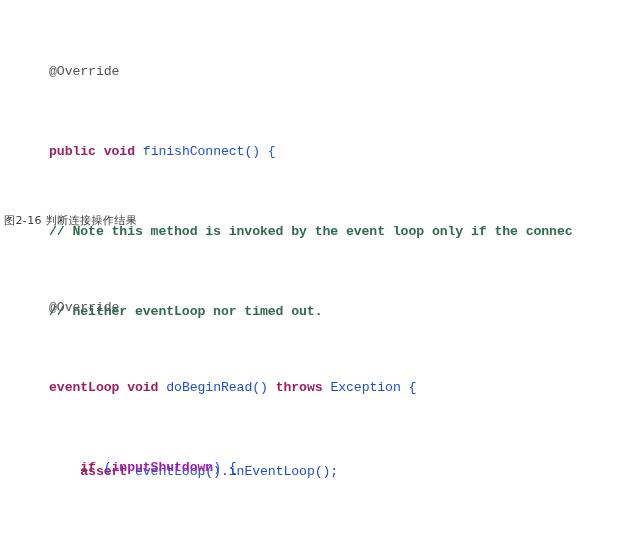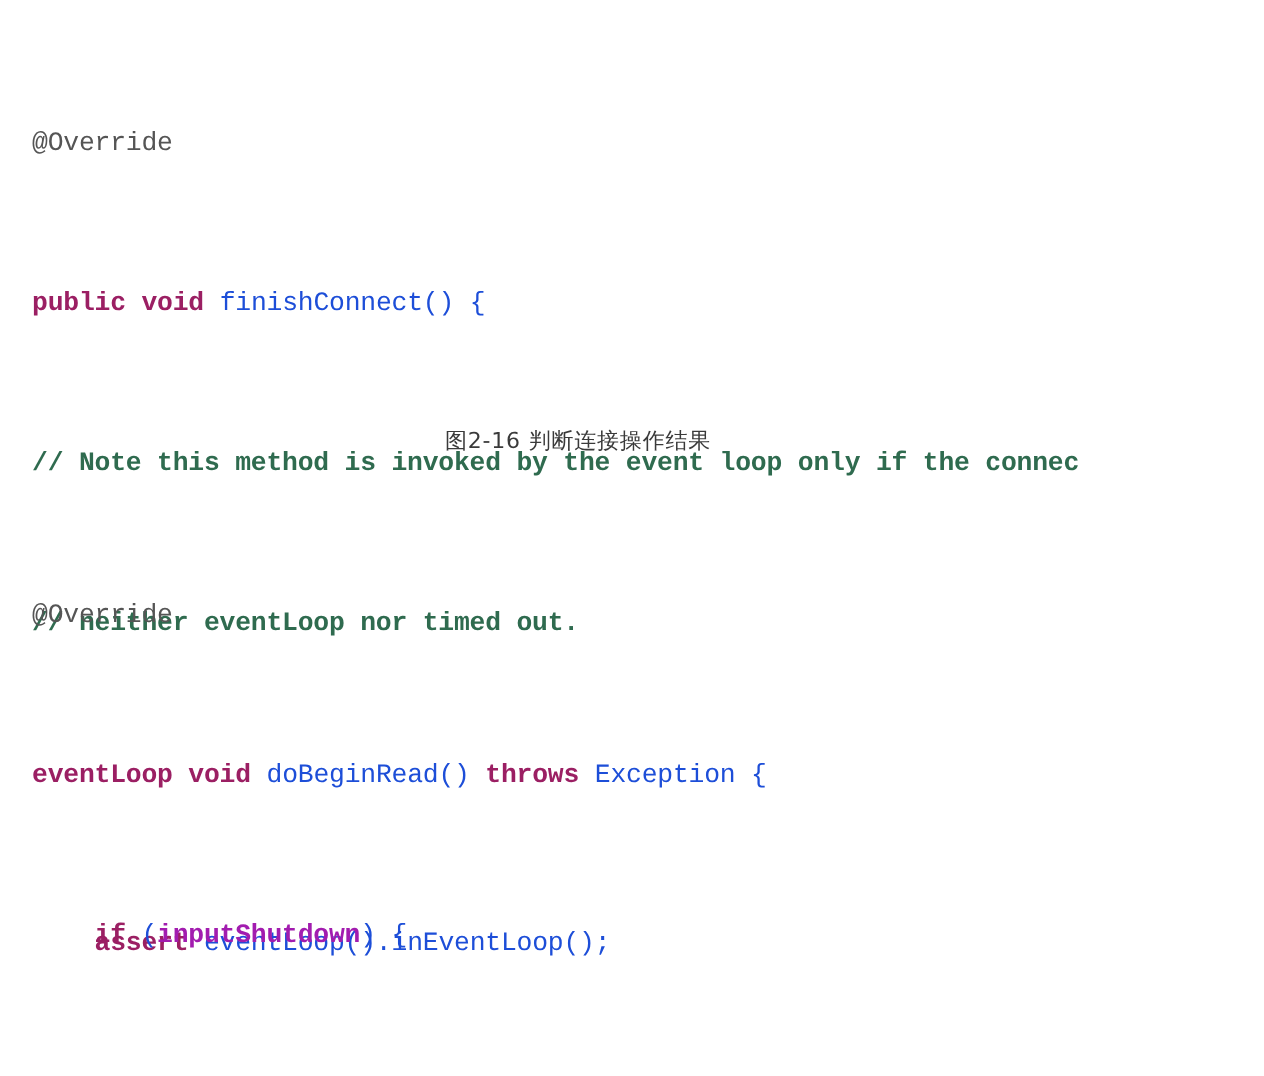--- a/index.html
+++ b/index.html
@@ -35,40 +35,40 @@
   }
   #code-block-1 { top: 2px; }
   #code-block-2 { top: 238px; }
 
   .code-line {
     position: relative;
     height: 20px;
     white-space: pre;
     padding-left: 16px;
     box-sizing: border-box;
+    margin-left: 33px;
   }
   .code-line > .line-text {
     position: relative;
     z-index: 1;
   }
 
   
   .tok-annotation { color: #555555; }
   .tok-keyword    { color: #9b1f63; font-weight: bold; text-align: right; }
   .tok-plain      { color: #1d4ed8; font-weight: normal; }
   .tok-comment    { color: #2f6b4f; font-weight: bold; }
   .tok-field      { color: #a21caf; font-weight: bold; }
 
   
   .figure-caption {
     position: absolute;
     top: 213px;
-    left: 16px;
+    left: 4px;
     width: 546px;
-    text-align: center;
     font-family: "DejaVu Sans", "Liberation Sans", sans-serif;
     font-size: 11px;
     color: #3a3a3a;
     letter-spacing: 0.4px;
   }
 </style>
 </head>
 <body>
 
 <div class="page">

